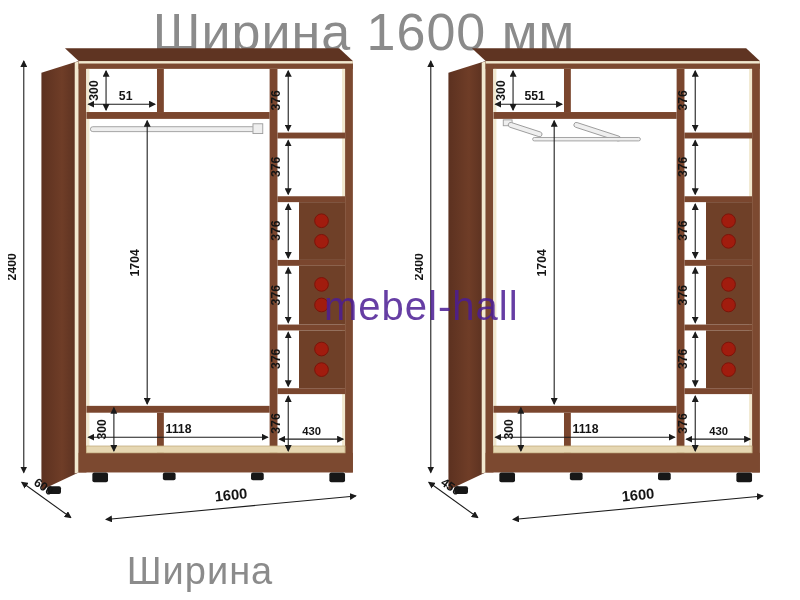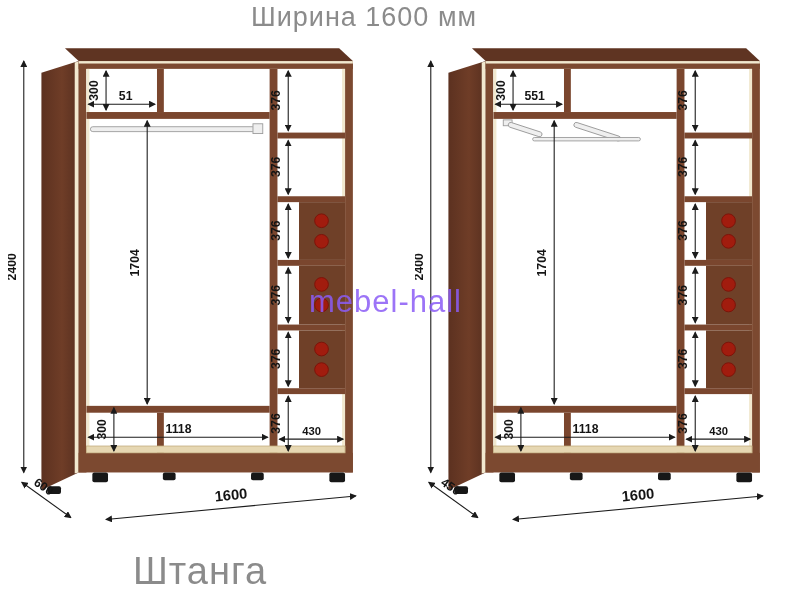--- a/index.html
+++ b/index.html
@@ -1,28 +1,28 @@
 <!DOCTYPE html>
 <html><head>
 <meta charset="utf-8">
 <style>
   html,body{margin:0;padding:0;background:#fff;}
   .screen{position:relative;width:800px;height:600px;background:#ffffff;overflow:hidden;
           font-family:"Liberation Sans",sans-serif;}
   .page-title{position:absolute;top:2px;left:0;width:728px;text-align:center;
-              font-size:27px;font-weight:300;letter-spacing:1px;color:#8b8b8b;}
+              font-size:52px;font-weight:300;letter-spacing:1px;color:#8b8b8b;}
   .caption{position:absolute;top:550px;width:400px;text-align:center;
            font-size:38px;font-weight:300;letter-spacing:1px;color:#8b8b8b;}
   .caption-left{left:0;}
   .caption-right{left:400px;}
   .figure{position:absolute;top:18px;}
   .figure-left{left:8px;}
   .figure-right{left:415px;}
-  .watermark{position:absolute;top:284px;left:309px;font-size:31px;font-weight:300;
-             color:#8b5cf6;opacity:.85;letter-spacing:1px;pointer-events:none;}
+  .watermark{position:absolute;top:284px;left:324px;font-size:40px;font-weight:300;
+             color:#4c1d95;opacity:.85;letter-spacing:1px;pointer-events:none;}
   
   .wside{fill:url(#gSide);}
   .wtop{fill:#5f3422;}
   .wf{fill:#7c4930;}
   .wshelf{fill:#7a462e;}
   .wdrawer{fill:#6f4028;}
   .cream{fill:#f1e8cf;}
   .interior{fill:#ffffff;}
   .track{fill:#e6d7b2;stroke:#c2ab7e;stroke-width:.8;}
   .dot{fill:#a11c0e;stroke:#7d1208;stroke-width:1;}
@@ -271,15 +271,15 @@
       </g>
       <g>
         <line class="dim" x1="14" y1="474" x2="64" y2="510" marker-start="url(#ah)" marker-end="url(#ah)"></line>
         <text class="dtxt" x="34" y="482" text-anchor="middle" transform="rotate(35 34 482)">450</text>
       </g>
     </g>
   </svg>
 
   <div class="watermark">mebel-hall</div>
 
-  <div class="caption caption-left">Штанга</div>
+  <div class="caption caption-left">Ширина</div>
 
 </div>
 
 </body></html>

